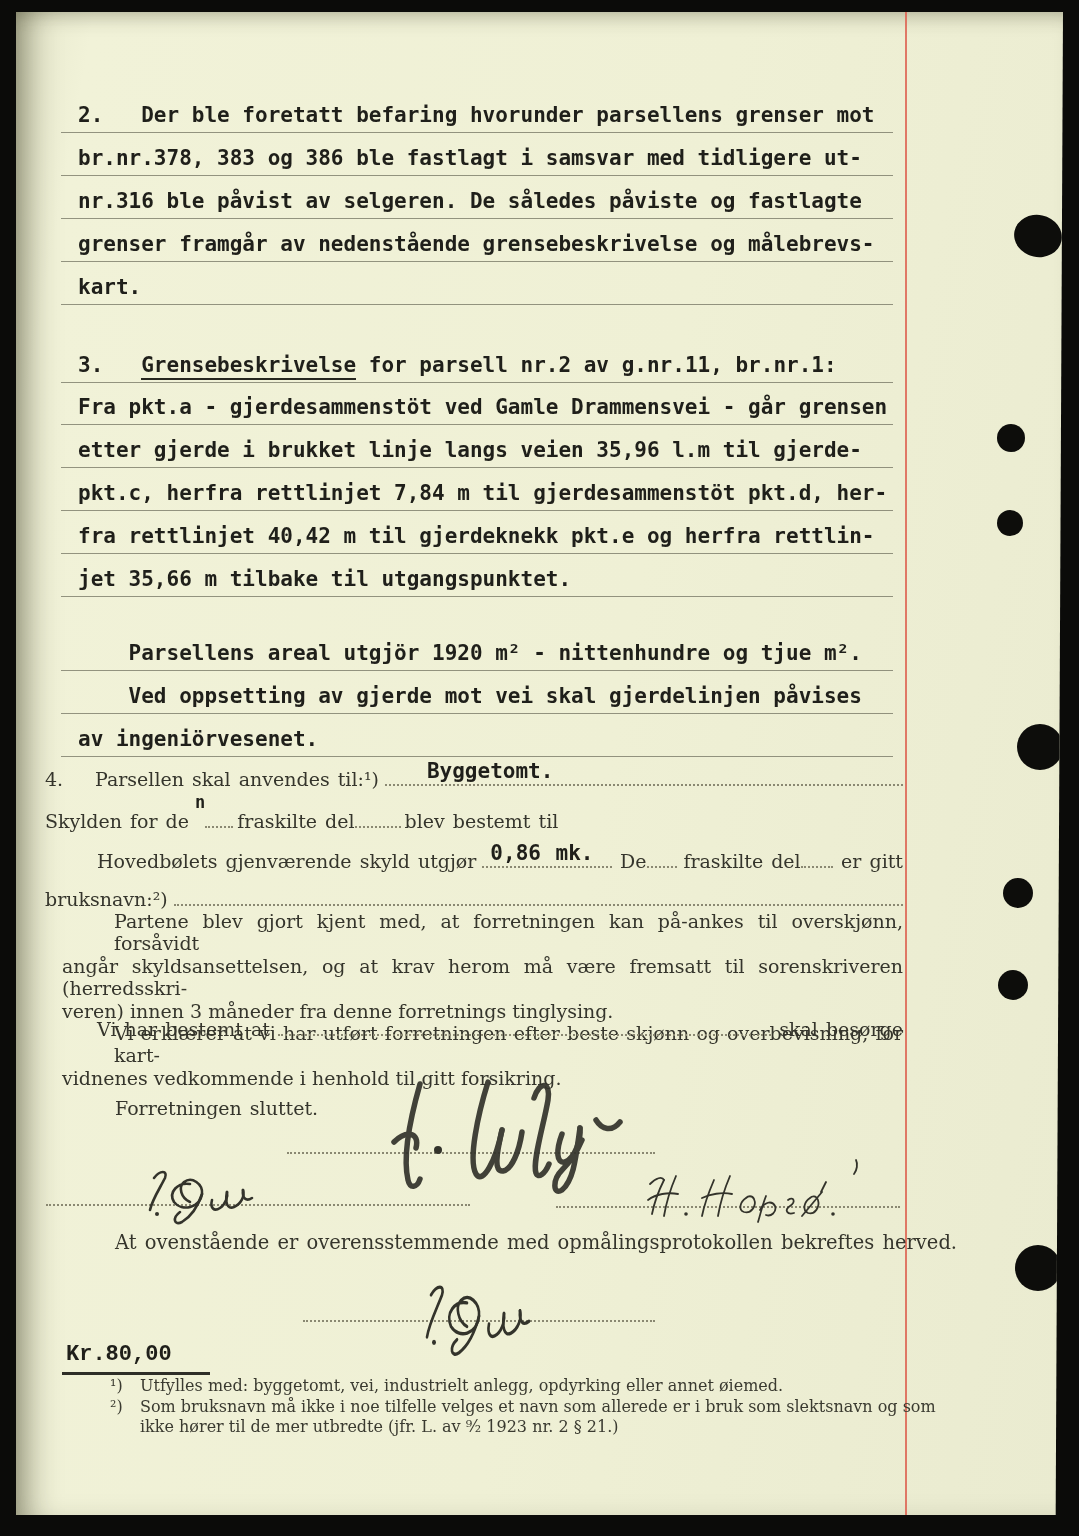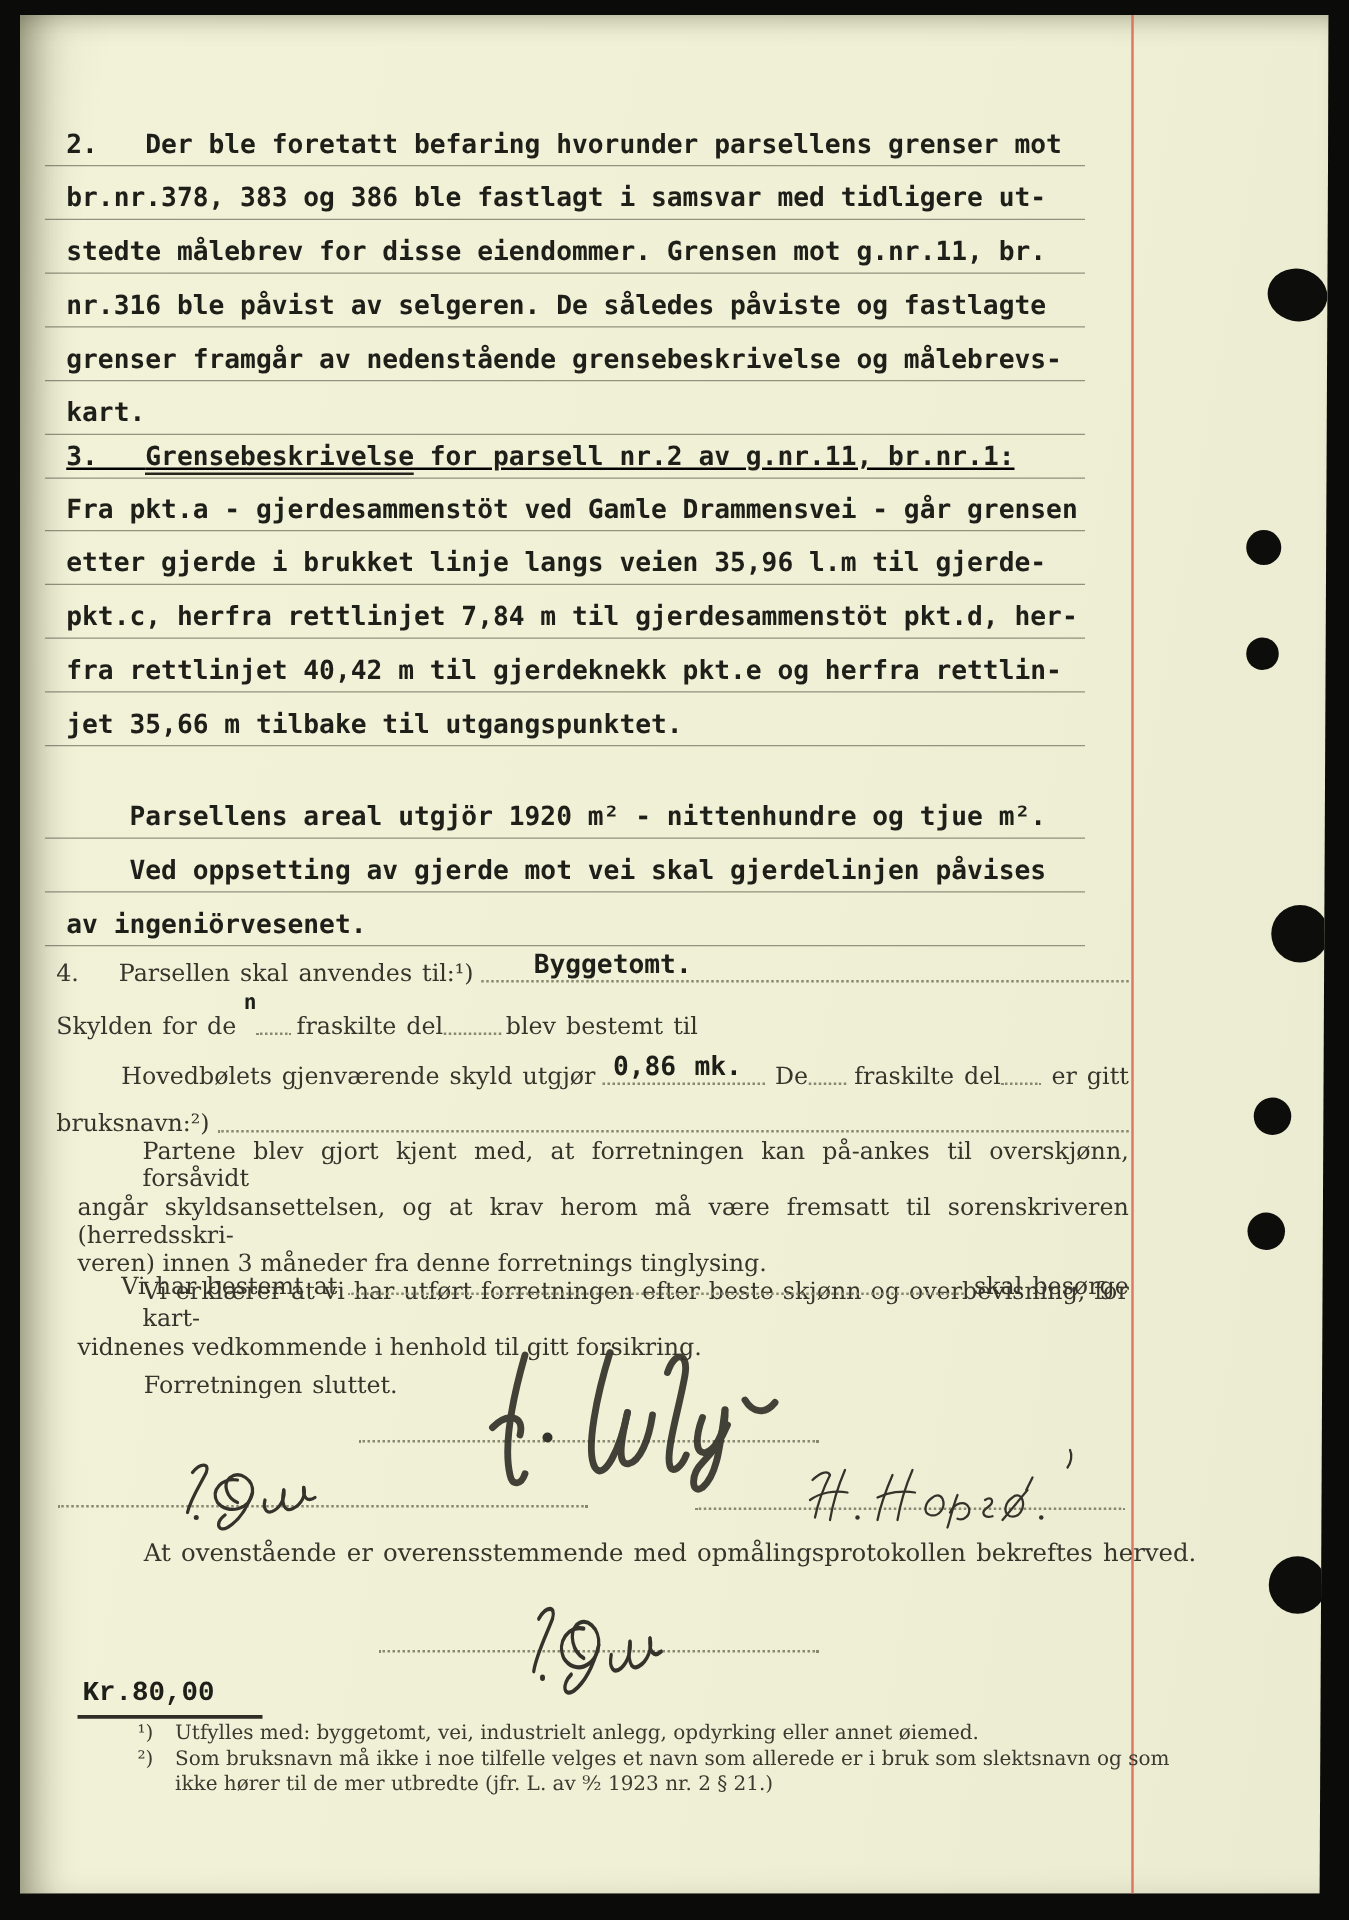--- a/index.html
+++ b/index.html
@@ -4,21 +4,21 @@
 <style>
   html,body{margin:0;padding:0;}
   body{width:1079px;height:1536px;background:#0b0b09;position:relative;overflow:hidden;
        font-family:"DejaVu Serif", serif;}
   .page{position:absolute;left:16px;top:12px;width:1047px;height:1503px;
         background:linear-gradient(100deg,#e7e8cd 0%,#f1f2d8 6%,#eff0d5 55%,#eaebd0 100%);
         clip-path:polygon(0 0,100% 0,99.3% 100%,0 100%);
         box-shadow:inset 28px 0 34px -20px rgba(45,45,20,.55), inset 0 16px 22px -16px rgba(45,45,20,.35);}
   .redline{position:absolute;left:889px;top:0;width:2px;height:100%;background:#dd6352;opacity:.85;}
   .hole{position:absolute;background:#0d0d0b;border-radius:50%;}
-  .tblock{position:absolute;left:20px;width:832px;}
+  .tblock{position:absolute;left:45px;width:832px;}
   .tline{height:42px;line-height:50px;overflow:visible;white-space:pre;
          border-bottom:1px solid rgba(70,70,55,.55);padding-left:17px;
          font-family:"DejaVu Sans Mono", monospace;font-weight:bold;font-size:21px;color:#1f1f1a;}
   .tline .u{border-bottom:2.5px solid #26261f;padding-bottom:1px;}
   
   .serif{font-family:"DejaVu Serif", serif;color:#35352c;font-size:19px;word-spacing:2px;}
   .frow{position:absolute;left:29px;width:858px;display:flex;align-items:flex-end;height:34px;}
   .frow span.pr{white-space:pre;line-height:1.05;}
   .leader{height:22px;position:relative;border-bottom:2px dotted #8a8872;align-self:flex-end;margin-bottom:4px;}
   .leader .typedval{position:absolute;bottom:1px;font-family:"DejaVu Sans Mono", monospace;
@@ -53,27 +53,26 @@
   <div class="hole" style="left:981px;top:498px;width:26px;height:26px;"></div>
   <div class="hole" style="left:1001px;top:712px;width:46px;height:46px;"></div>
   <div class="hole" style="left:987px;top:866px;width:30px;height:30px;"></div>
   <div class="hole" style="left:982px;top:958px;width:30px;height:30px;"></div>
   <div class="hole" style="left:999px;top:1233px;width:46px;height:46px;"></div>
 
   <div class="tblock" style="top:78px;">
 
   <div class="tline">2.   Der ble foretatt befaring hvorunder parsellens grenser mot</div>
       <div class="tline">br.nr.378, 383 og 386 ble fastlagt i samsvar med tidligere ut-</div>
-      <div class="tline">stedte målebrev for disse eiendommer. Grensen mot g.nr.11, br.</div>
       <div class="tline">nr.316 ble påvist av selgeren. De således påviste og fastlagte</div>
       <div class="tline">grenser framgår av nedenstående grensebeskrivelse og målebrevs-</div>
       <div class="tline">kart.</div>
     </div>
 
-  <div class="tblock" style="top:328px;text-decoration:underline;">
+  <div class="tblock" style="top:328px;">
     <div class="tline"><span>3.   </span><span class="u">Grensebeskrivelse</span><span> for parsell nr.2 av g.nr.11, br.nr.1:</span></div>
   </div>
 
   <div class="tblock" style="top:370px;">
 
   <div class="tline">Fra pkt.a - gjerdesammenstöt ved Gamle Drammensvei - går grensen</div>
       <div class="tline">etter gjerde i brukket linje langs veien 35,96 l.m til gjerde-</div>
       <div class="tline">pkt.c, herfra rettlinjet 7,84 m til gjerdesammenstöt pkt.d, her-</div>
       <div class="tline">fra rettlinjet 40,42 m til gjerdeknekk pkt.e og herfra rettlin-</div>
       <div class="tline">jet 35,66 m tilbake til utgangspunktet.</div>

